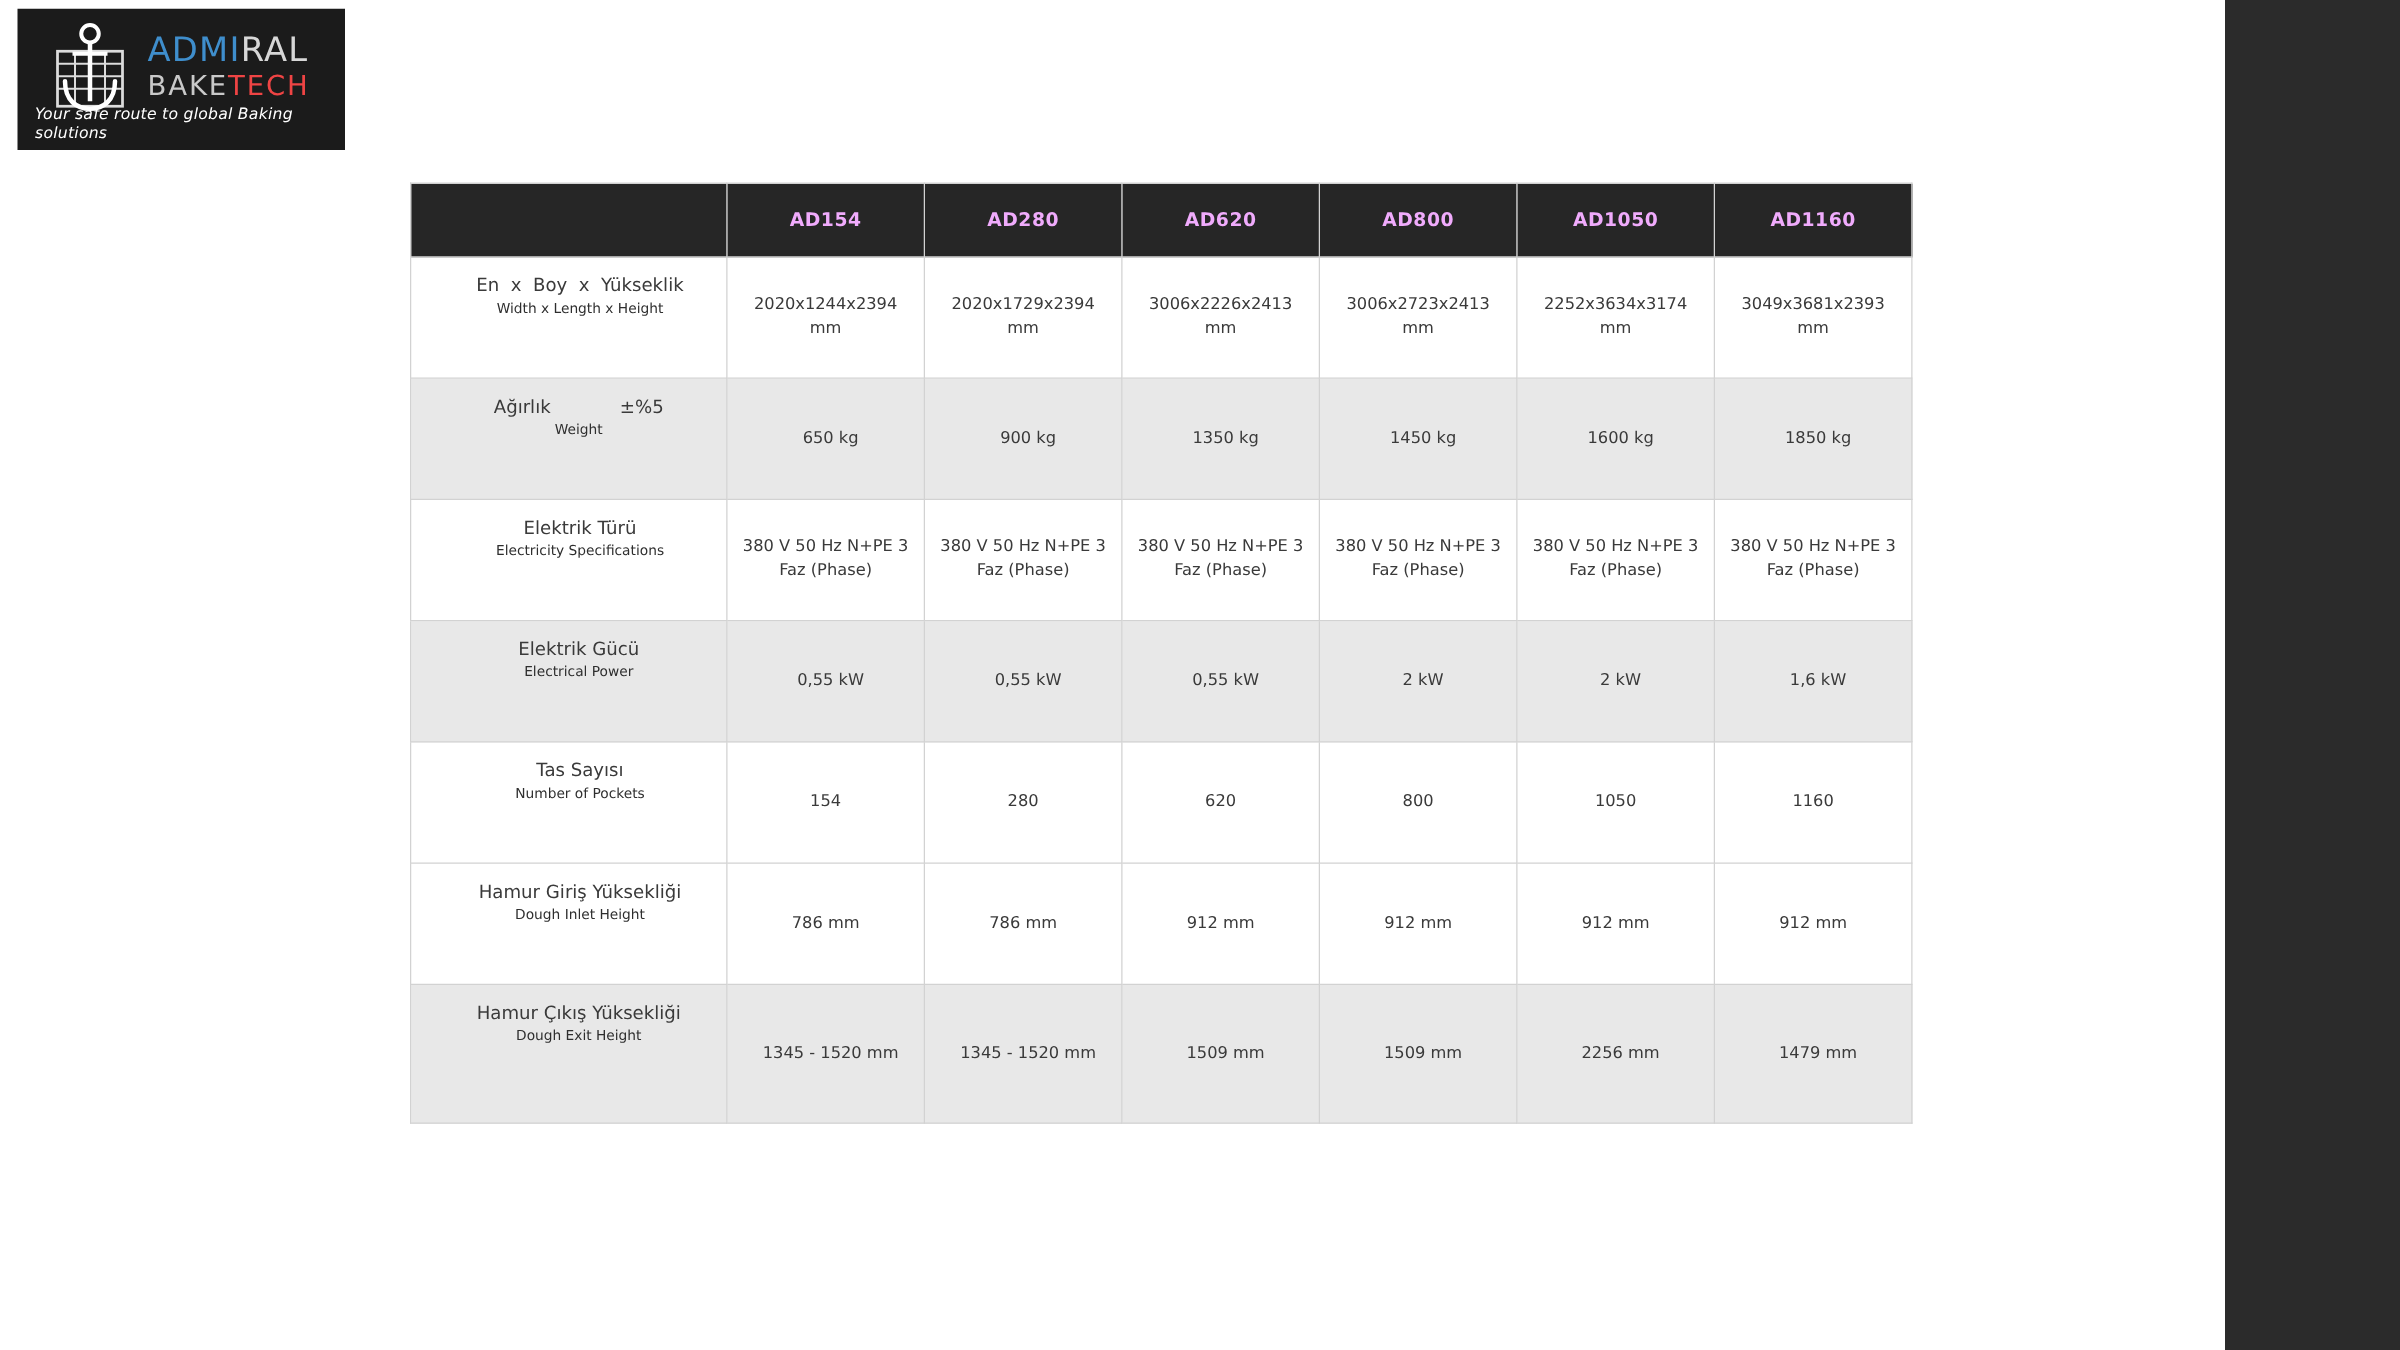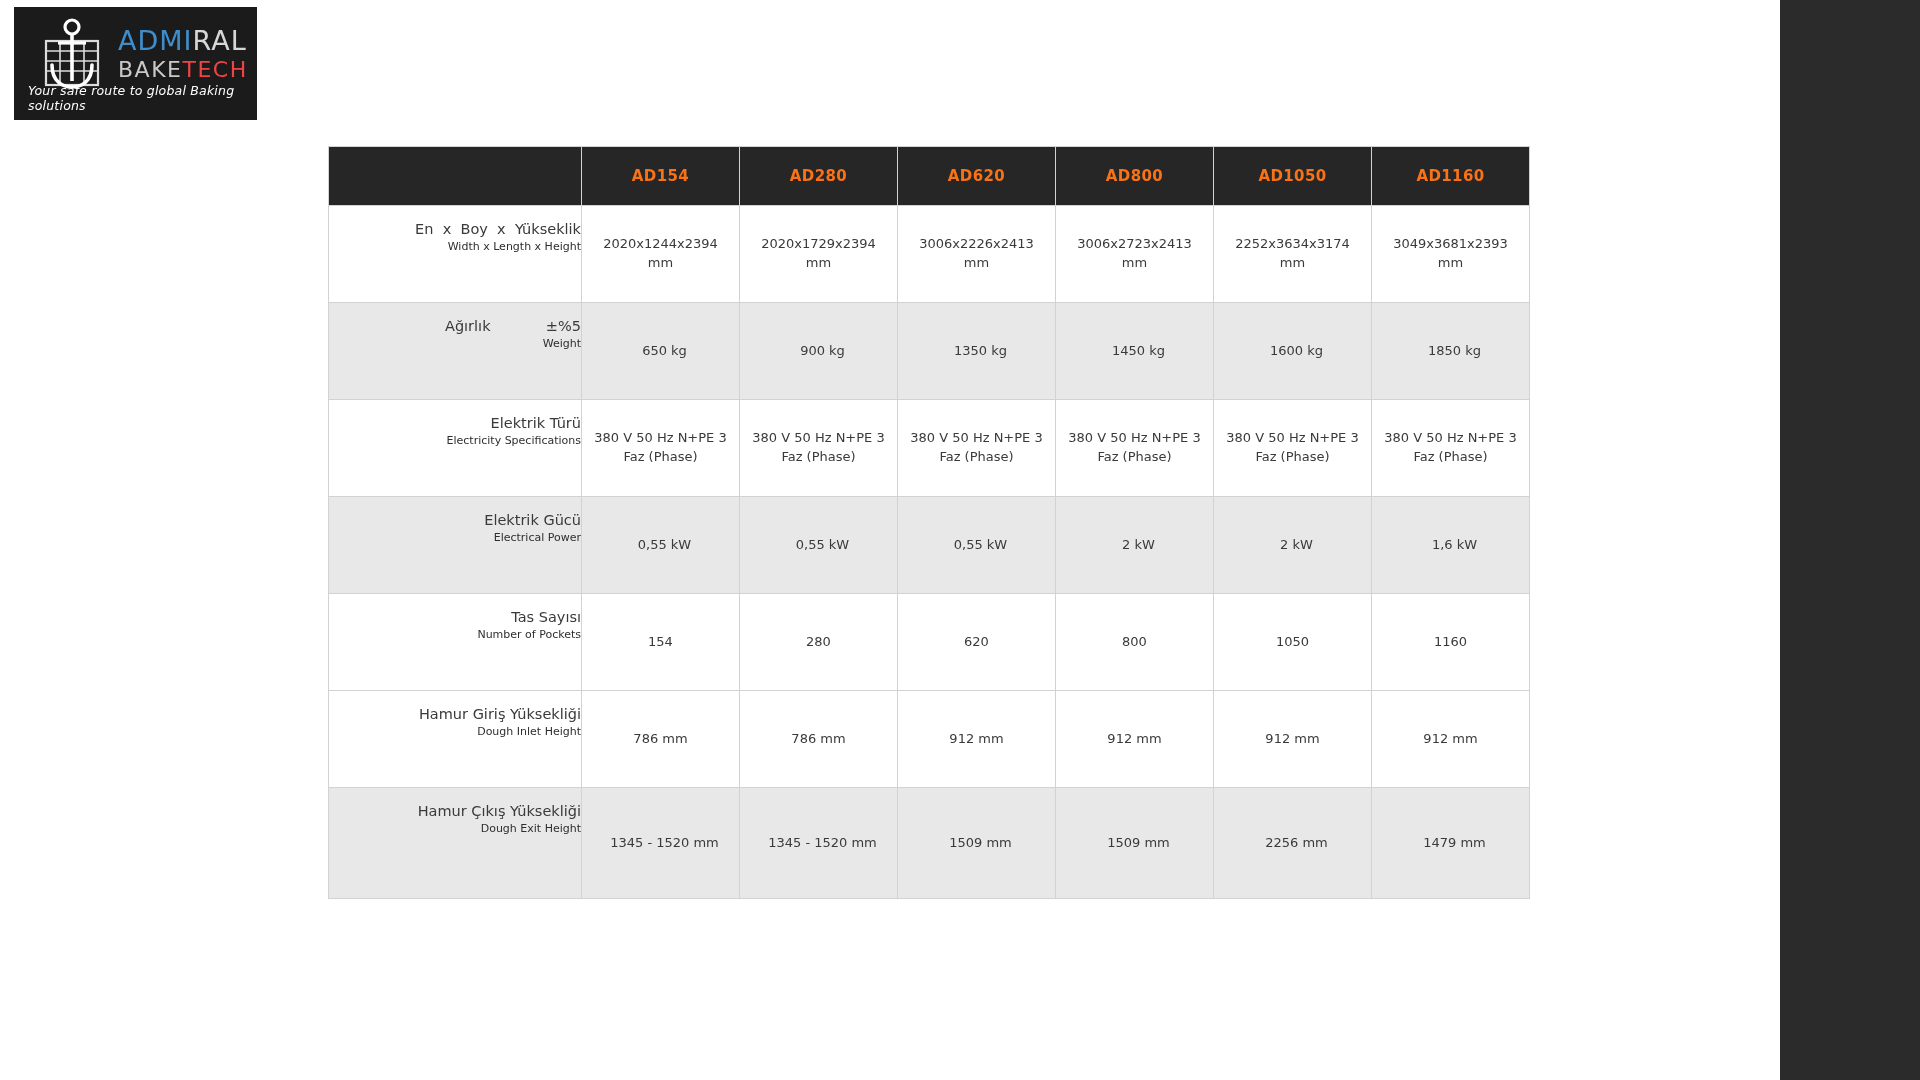--- a/index.html
+++ b/index.html
@@ -33,20 +33,21 @@
 
   
   .logo-box {
     position: absolute;
     left: 14px;
     top: 7px;
     width: 243px;
     height: 113px;
     background: #1b1b1b;
     overflow: hidden;
+    padding-left: 19px;
   }
   .logo-mark {
     position: absolute;
     left: 22px;
     top: 8px;
     width: 72px;
     height: 78px;
   }
   .logo-mark svg { display: block; }
   .logo-text {
@@ -102,34 +103,34 @@
   }
   thead th {
     background: #262626;
     height: 58px;
     border: 1px solid #262626;
   }
   thead th.corner {
     background: #262626;
   }
   .model-name {
-    color: #f97316;
+    color: #f0abfc;
     font-family: "DejaVu Sans", sans-serif;
     font-size: 15px;
     font-weight: bold;
     letter-spacing: 0.4px;
   }
 
   tbody tr.odd td { background: #ffffff; }
   tbody tr.even td { background: #e8e8e8; padding-left: 16px; }
 
   td.label {
     padding: 14px 0 14px 18px;
     vertical-align: top;
-    text-align: right;
+    text-align: center;
   }
   .lbl-tr {
     font-family: "DejaVu Sans", sans-serif;
     font-size: 14.5px;
     color: #3a3a3a;
     line-height: 1.35;
     white-space: pre;
   }
   .lbl-en {
     font-family: "DejaVu Sans", sans-serif;

